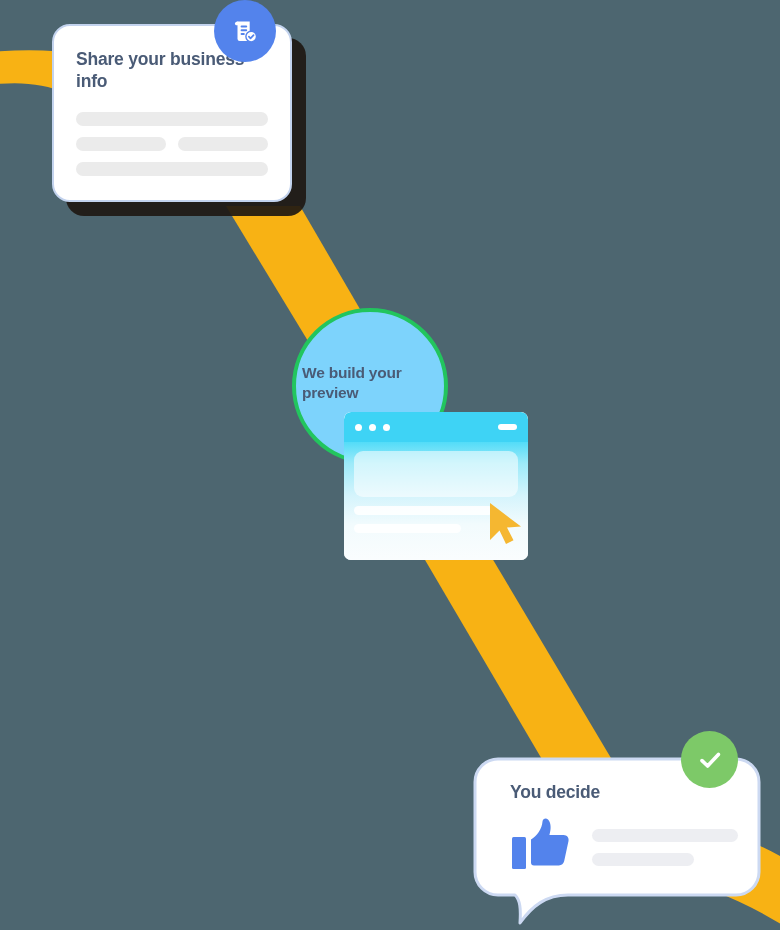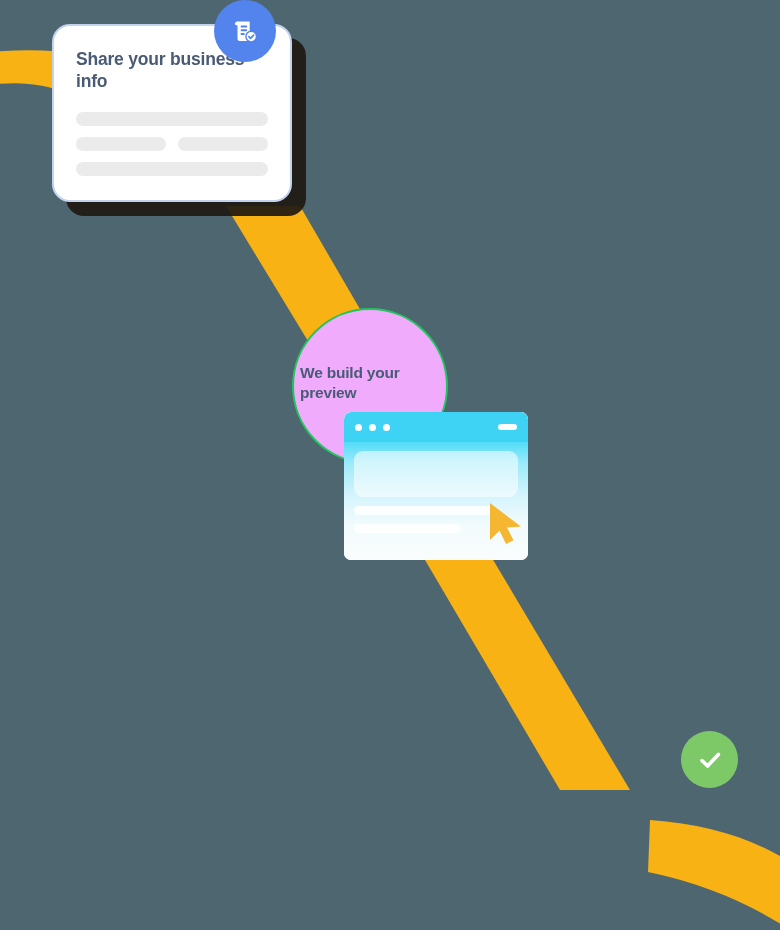--- a/index.html
+++ b/index.html
@@ -35,21 +35,21 @@
   }
   .ph{background:#ebebeb;border-radius:7px;height:14px;}
   .ph-row{display:flex;gap:12px;margin-bottom:11px;}
   .ph.full{width:100%;}
   .ph.half{flex:1;}
 
   
   #step-build{left:292px;top:308px;width:156px;height:156px;z-index:3;}
   .circle{
     width:100%;height:100%;border-radius:50%;
-    background:#f0abfc;border:2px solid #22c55e;
+    background:#7dd3fc;border:4px solid #22c55e;
     box-sizing:border-box;
     display:flex;align-items:center;justify-content:flex-end;
   }
   .circle-title{
     font-size:15.5px;font-weight:bold;line-height:1.28;
     color:#4a5b76;letter-spacing:-0.2px;text-align:left;
     margin:0;padding:0 0 6px 6px;
   }
 
   
@@ -164,20 +164,44 @@
         <div class="mock-line w85"></div>
         <div class="mock-line w65"></div>
       </div>
     </div>
   </div>
 
   <svg id="cursor-arrow" width="44" height="48" viewBox="0 0 44 48" aria-hidden="true">
     <path d="M5 3 L5 40 L14.5 30.5 L21 44 L28.5 40.3 L22 27.5 L36 26.5 Z" fill="#f5b731"></path>
   </svg>
 
+  <div class="node" id="step-decide">
+    <div class="bubble-wrap">
+      <svg class="bubble-svg" width="290" height="170" viewBox="0 0 290 170" aria-hidden="true">
+        <path d="M26 3 H264 A23 23 0 0 1 287 26 V116 A23 23 0 0 1 264 139
+                 H96 C74 139 60 150 48 167 C49 152 48 144 43 139 H26
+                 A23 23 0 0 1 3 116 V26 A23 23 0 0 1 26 3 Z" fill="#ffffff" stroke="#ccd9f2" stroke-width="3" stroke-linejoin="round"></path>
+      </svg>
+      <div class="bubble-content">
+        <h2 class="bubble-title">You decide</h2>
+        <div class="bubble-body">
+          <svg width="62" height="58" viewBox="0 0 62 58" aria-hidden="true">
+            <rect x="2" y="20" width="14" height="32" rx="1.5" fill="#5383ec"></rect>
+            <path d="M21 52 V22.5 C27 19 32 12 32.5 4.5 C32.8 1.5 36 .5 38 2.5
+                     c3 3 3.4 9 1.4 15.5 h14.2 c3.4 0 5.6 2.8 4.9 6 l-4.3 20
+                     c-.6 2.8-2.6 4.4-5.3 4.4 H24 a3 3 0 0 1-3-3 Z" fill="#5383ec"></path>
+          </svg>
+          <div class="bubble-lines">
+            <div class="ph l1"></div>
+            <div class="ph l2"></div>
+          </div>
+        </div>
+      </div>
+    </div>
+  </div>
 
   <div class="badge" id="badge-check">
     <svg width="34" height="34" viewBox="0 0 34 34" aria-hidden="true">
       <path d="M9 17.6 L14.6 23 L25.4 11.4" fill="none" stroke="#ffffff" stroke-width="3.6" stroke-linecap="round" stroke-linejoin="round"></path>
     </svg>
   </div>
 
 </div>
 
 </body></html>

